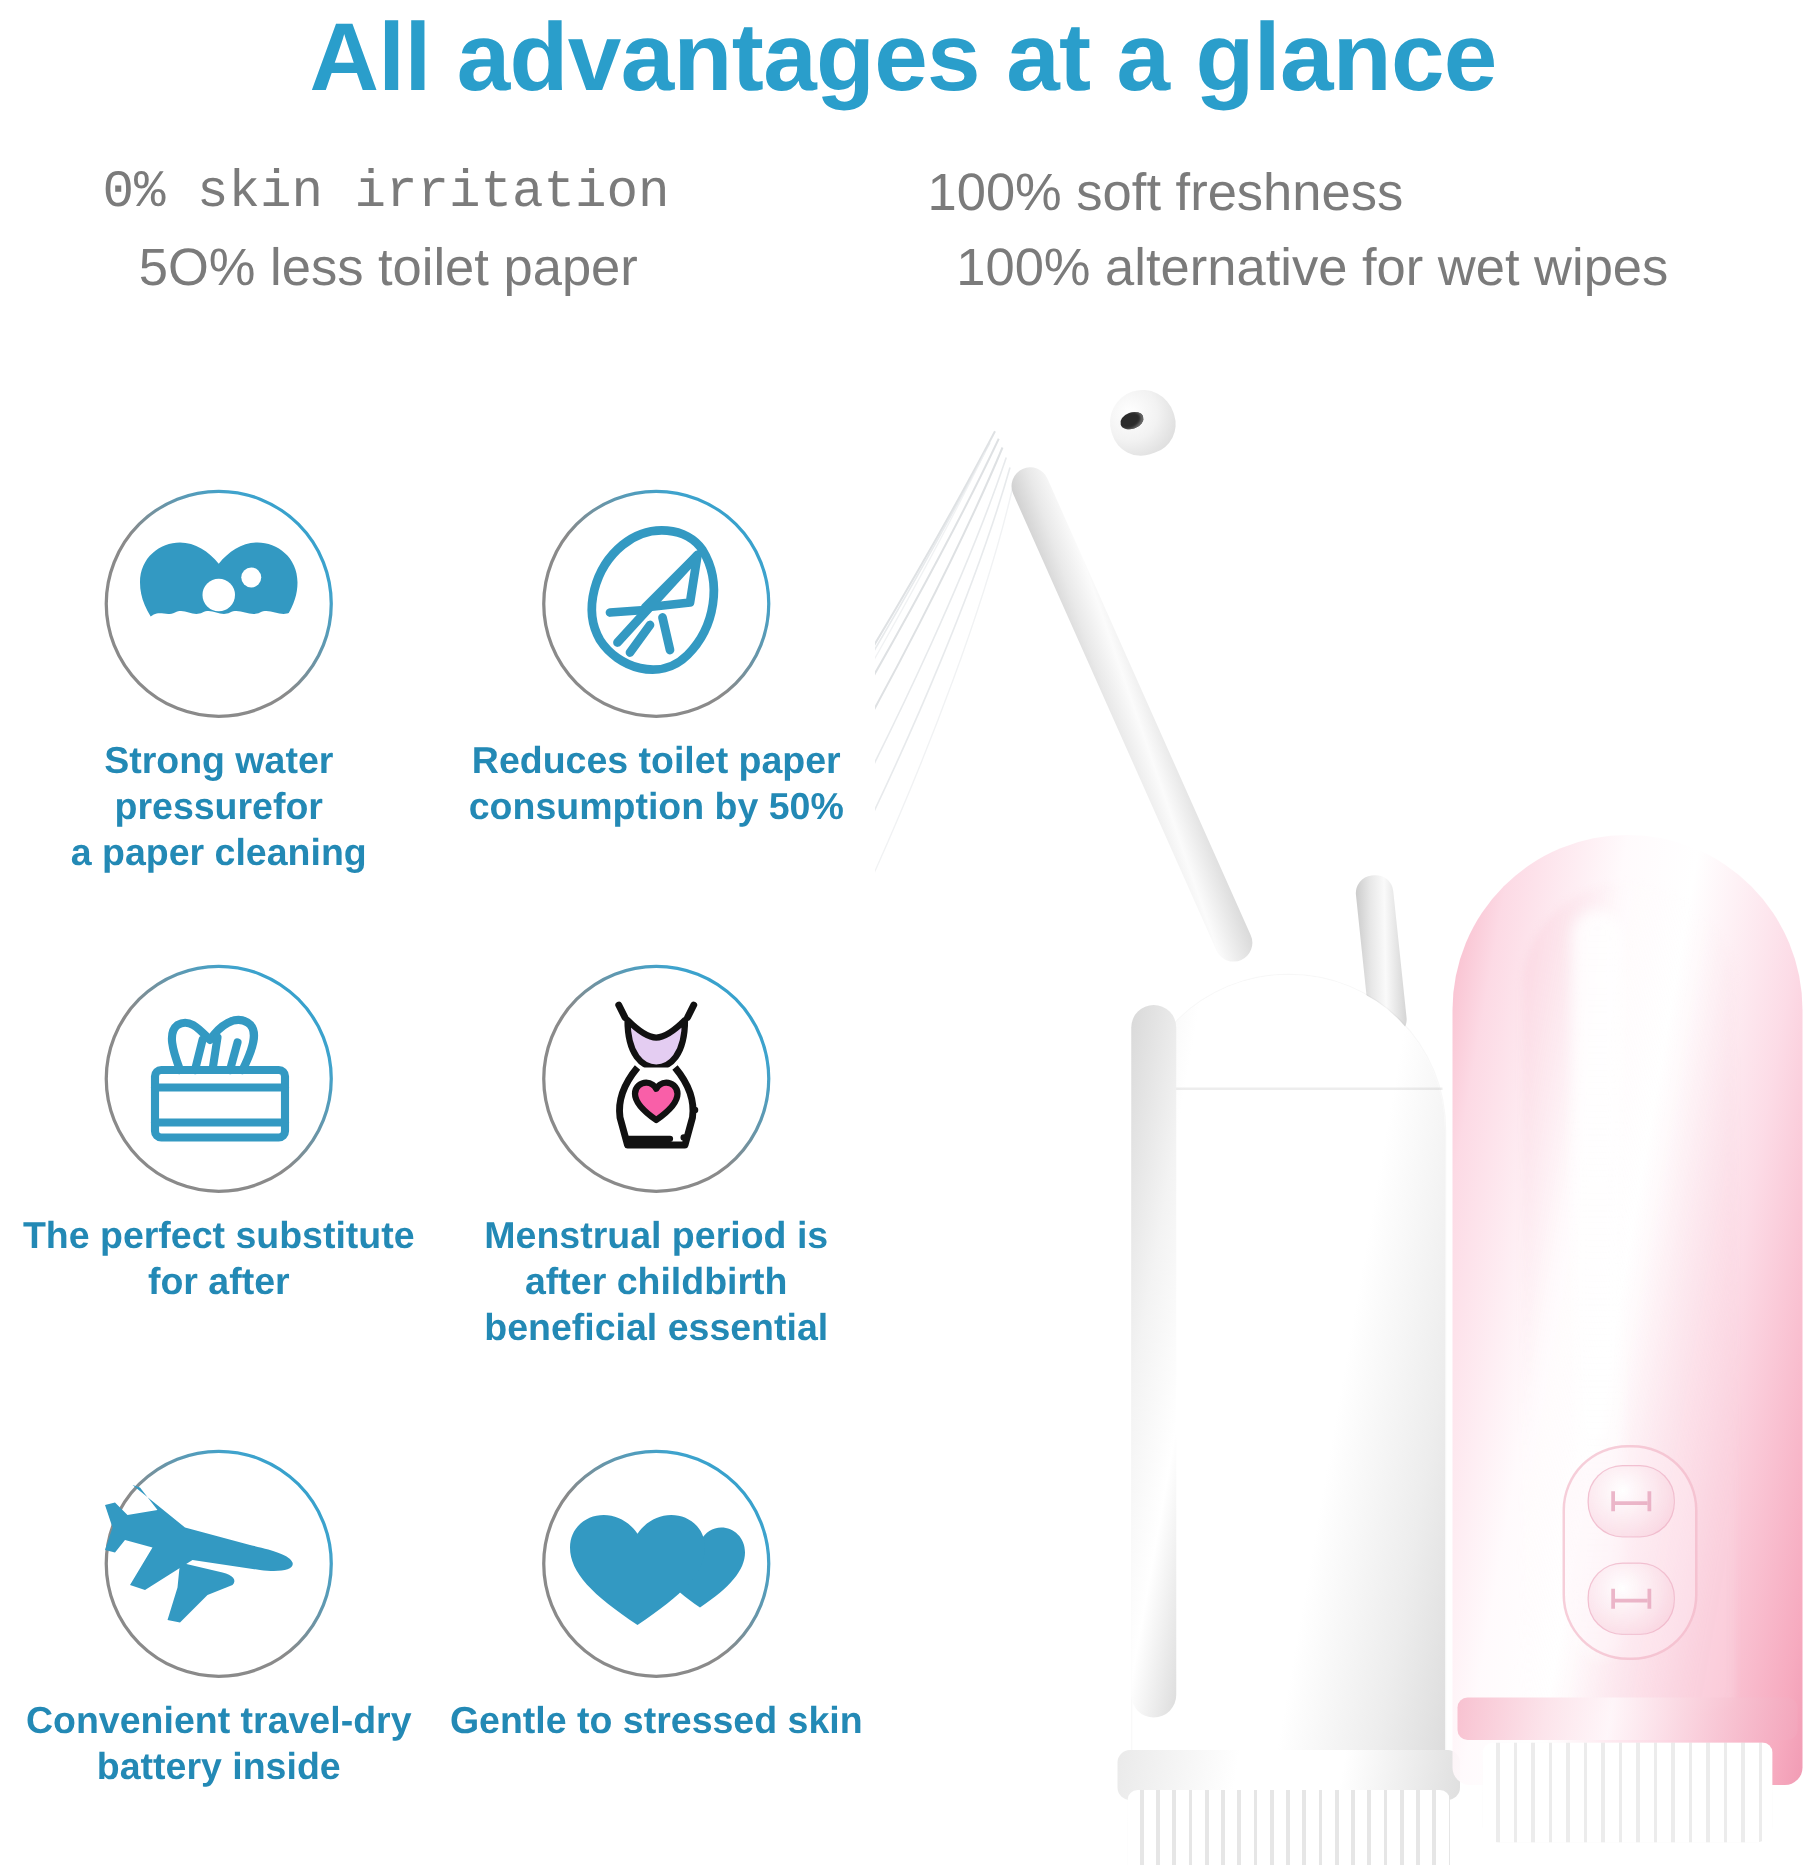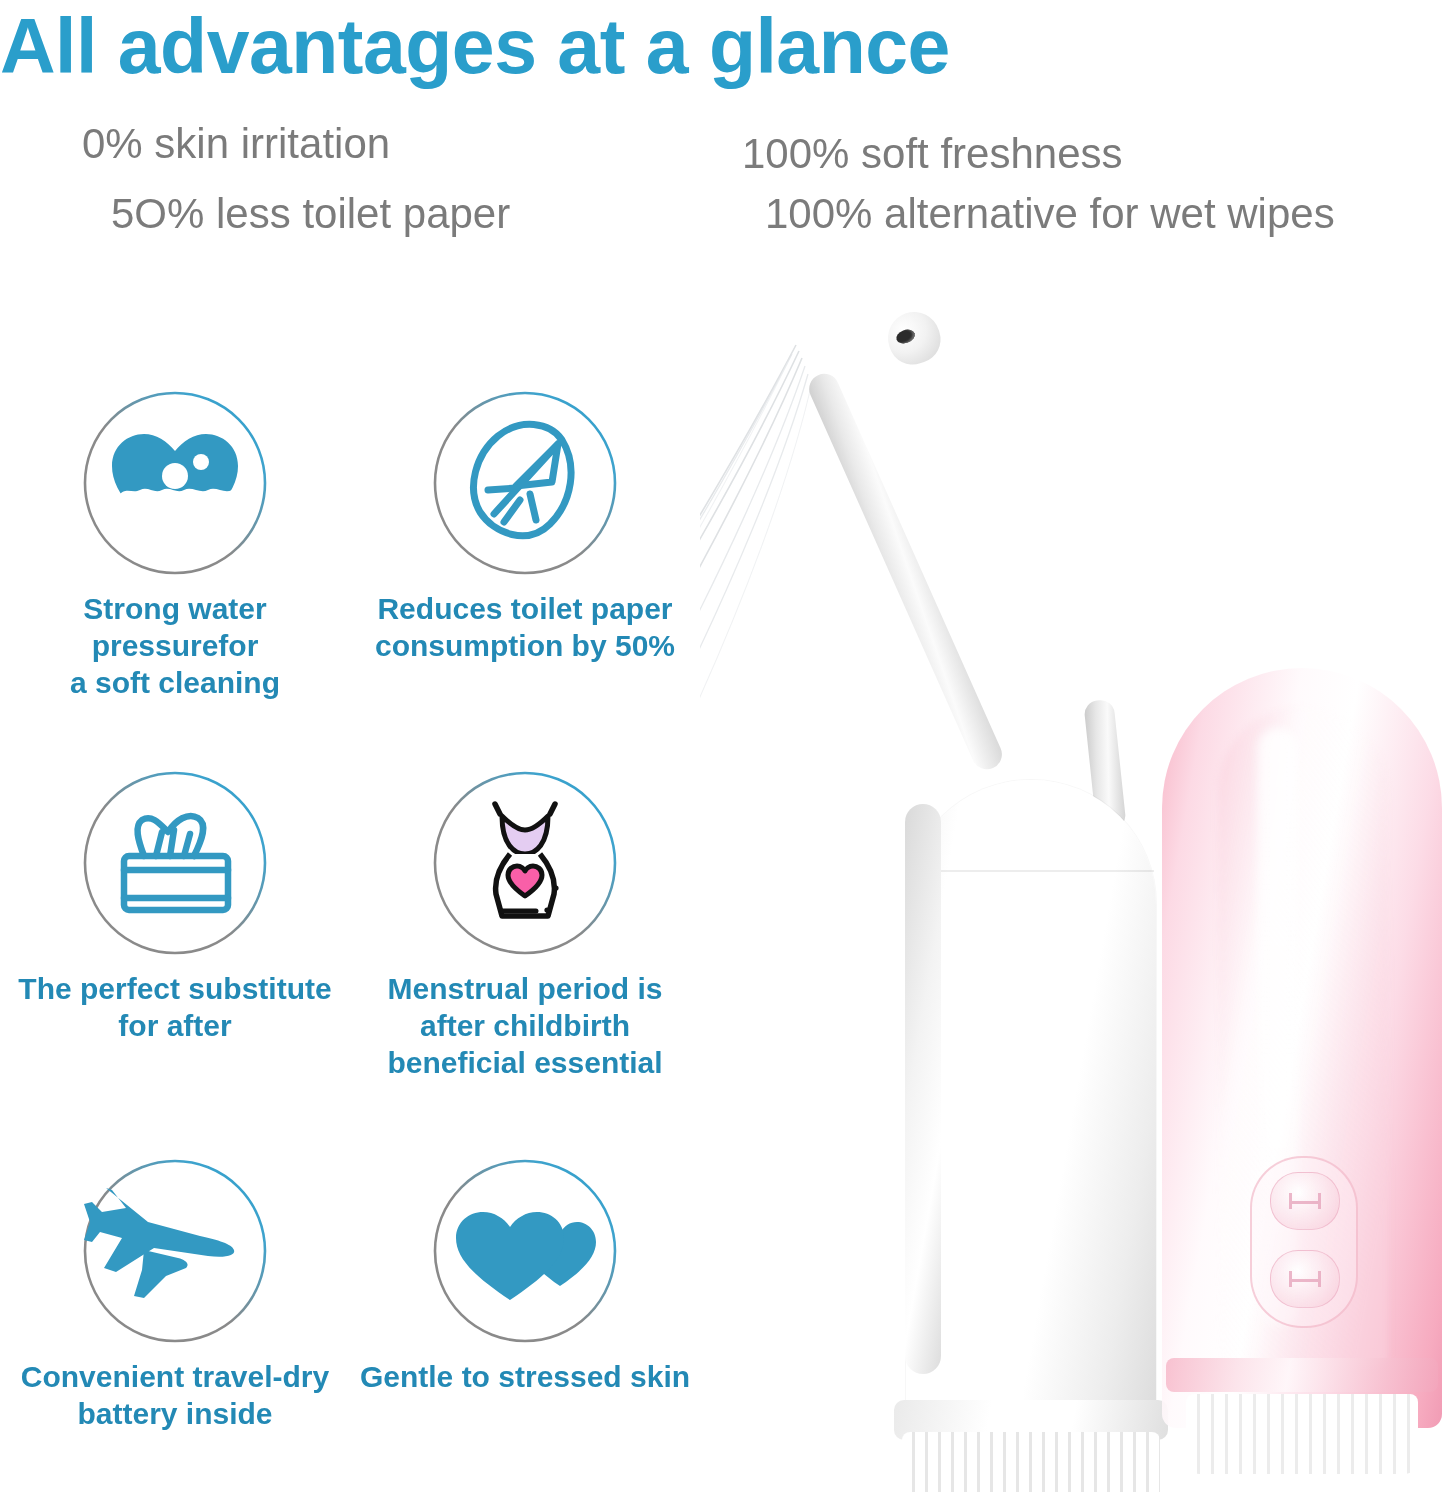--- a/index.html
+++ b/index.html
@@ -8,38 +8,39 @@
     background:#ffffff;
     font-family:"Liberation Sans","DejaVu Sans",sans-serif;
     overflow:hidden;
     position:relative;
   }
   .page{position:relative;width:1445px;height:1492px;overflow:hidden;}
 
   
   .headline{
     position:absolute;left:0;top:2px;width:1445px;
+    text-align:center;
     font-size:77px;
     font-weight:bold;
     color:#2a9ecb;
     letter-spacing:-0.5px;
     white-space:nowrap;
     font-family:"Liberation Sans","DejaVu Sans",sans-serif;
   }
 
   
   .sub{
     position:absolute;
     color:#7b7b7b;
     font-size:42px;
     font-weight:300;
     white-space:nowrap;
     font-family:"Liberation Sans","DejaVu Sans",sans-serif;
   }
-  .sub-l1{left:82px;top:120px;}
+  .sub-l1{left:82px;top:130px;font-family:Liberation Mono, monospace;}
   .sub-l2{left:82px;top:190px;margin-left:29px;}
   .sub-r1{left:742px;top:130px;}
   .sub-r2{left:765px;top:190px;}
 
   
   .features{position:absolute;left:0;top:390px;width:722px;height:1090px;padding-left:32px;}
   .feat{position:absolute;width:340px;}
   .feat .circle{
     position:relative;
     width:186px;height:186px;
@@ -285,21 +286,21 @@
         </svg>
         <svg class="art" viewBox="0 0 186 186">
           <path d="M93 152 C 50 124 30 100 30 76 C 30 56 46 44 62 44 C 74 44 85 51 93 61 C 101 51 112 44 124 44 C 140 44 156 56 156 76 C 156 100 136 124 93 152 Z" fill="#3399c2"></path>
           <path d="M36 106 C 44 96 50 104 58 100 C 66 96 72 104 80 100 C 88 96 94 104 102 100 C 110 96 118 104 126 100 C 134 96 142 104 150 100 L 150 108 C 140 126 116 144 93 158 C 70 144 46 126 36 108 Z" fill="#ffffff"></path>
           <circle cx="93" cy="86" r="13" fill="#ffffff"></circle>
           <circle cx="119" cy="72" r="8" fill="#ffffff"></circle>
         </svg>
       </div>
       <div class="cap">
         <div>Strong water pressurefor</div>
-        <div>a soft cleaning</div>
+        <div>a paper cleaning</div>
       </div>
     </div>
 
     <div class="feat c1 r0">
       <div class="circle">
         <svg class="ring" viewBox="0 0 186 186">
           <defs>
             <linearGradient id="rg2" x1="0" y1="1" x2="1" y2="0">
               <stop offset="0%" stop-color="#8a8a8a"></stop>
               <stop offset="45%" stop-color="#8a8a8a"></stop>

